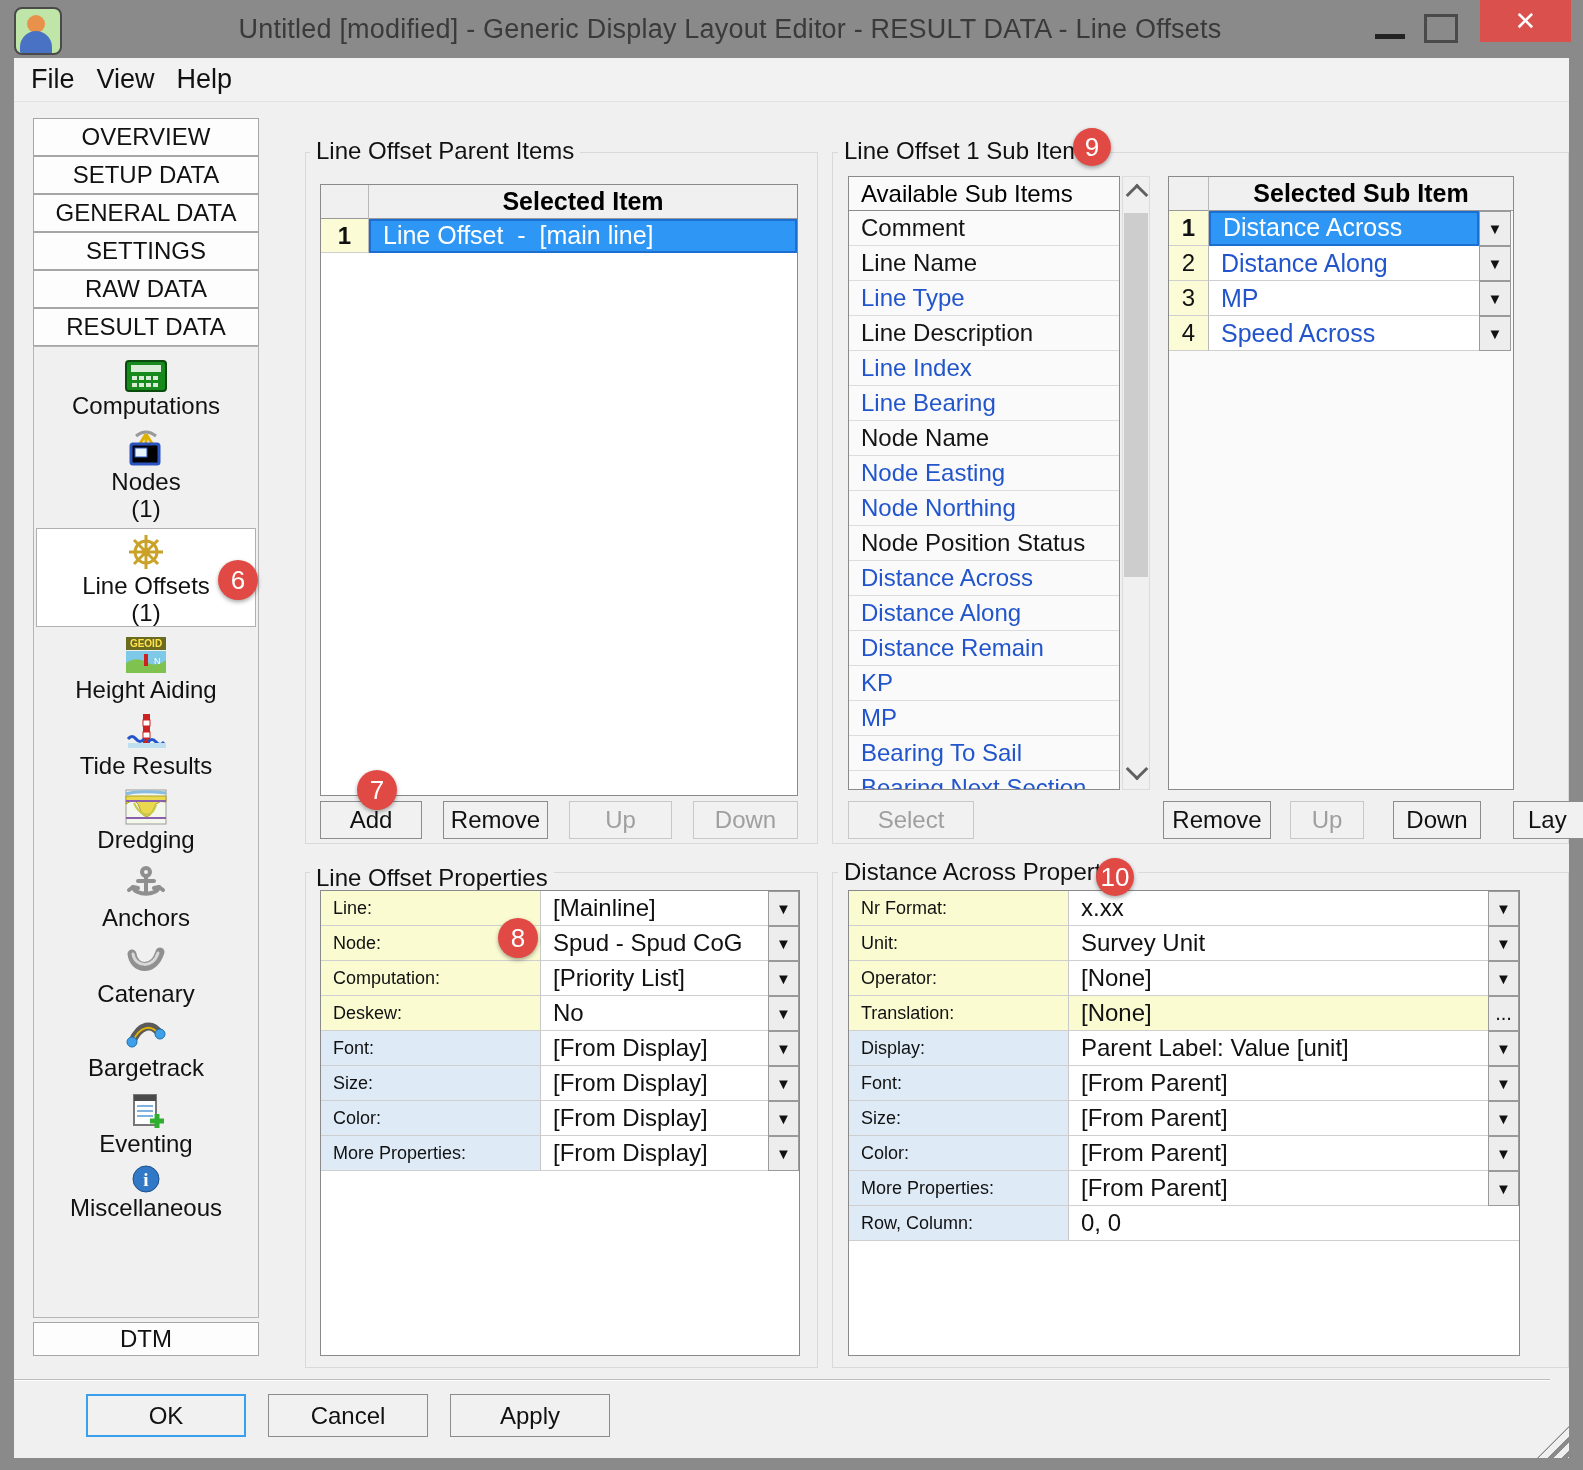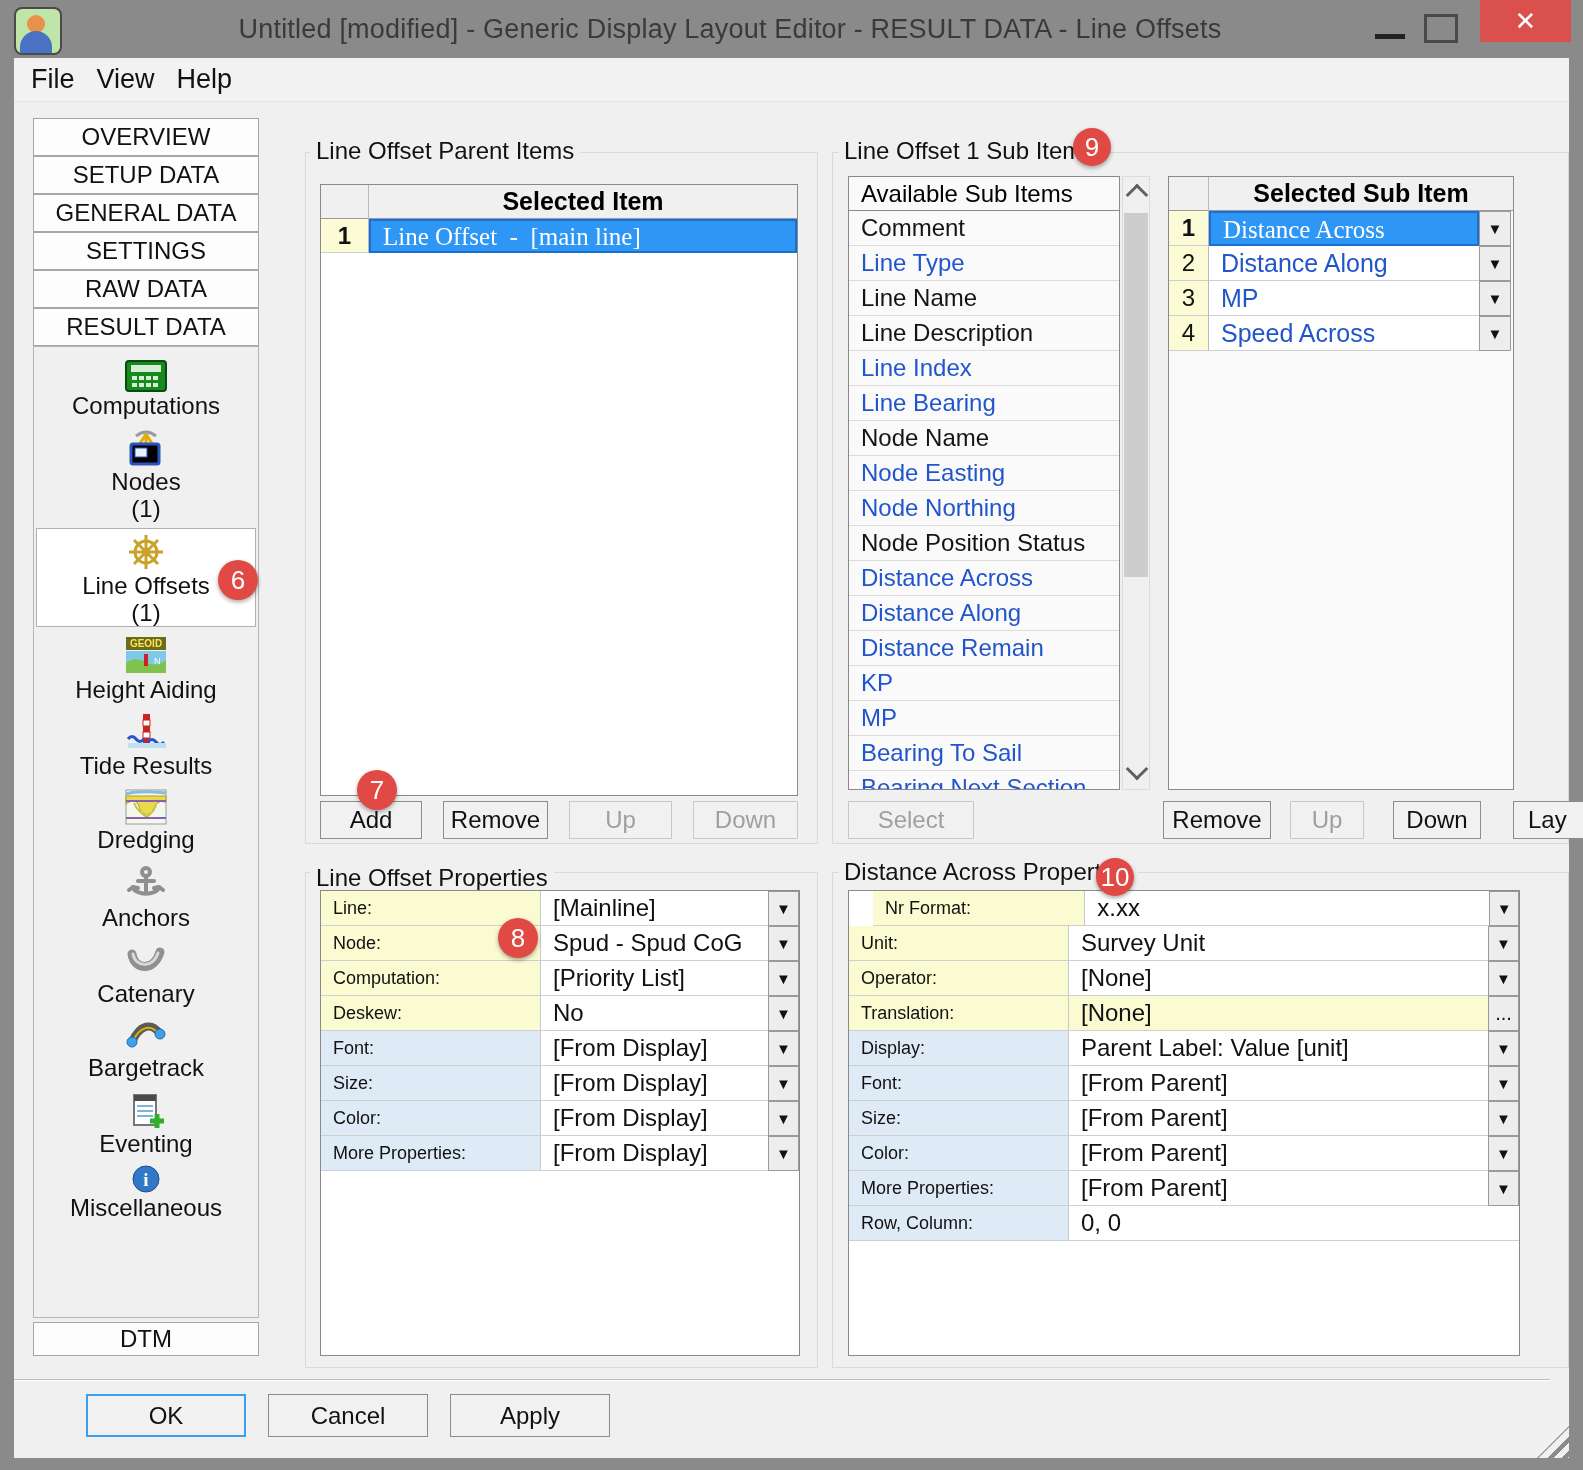--- a/index.html
+++ b/index.html
@@ -43,21 +43,21 @@
   
   .gbox{border:1px solid #d9d9d9;box-sizing:border-box;}
   .glabel{font-size:24px;color:#111;background:#f0f0f0;padding:0 6px;white-space:nowrap;}
 
   
   .tbl{background:#ffffff;border:1px solid #8a8a8a;box-sizing:border-box;overflow:hidden;}
   .hdrow{background:#f0f0f0;border-bottom:1px solid #9a9a9a;box-sizing:border-box;display:flex;align-items:center;}
   .hdrow.bold{font-weight:bold;}
   .nrcell{background:#fbfbd5;border-right:1px solid #b9b9b9;border-bottom:1px solid #cfcfcf;box-sizing:border-box;
     display:flex;align-items:center;justify-content:center;font-size:24px;color:#111;}
-  .rowsel{background:#2e97f5;color:#fff;border:2px solid #1a6fd0;box-sizing:border-box;display:flex;align-items:flex-end;font-family:Liberation Serif, serif;}
+  .rowsel{background:#2e97f5;color:#fff;border:2px solid #1a6fd0;box-sizing:border-box;display:flex;align-items:flex-start;}
   .rowtxt{font-size:25px;padding-left:12px;white-space:pre;overflow:hidden;}
   .bluetxt{color:#2255cb;}
   .blacktxt{color:#141414;}
   .listrow{border-bottom:1px solid #dcdcdc;box-sizing:border-box;display:flex;align-items:center;font-size:24px;background:#fafafa;}
   .listrow .t{padding-left:12px;white-space:nowrap;}
   .ddbtn{background:#ededed;border:1px solid #9a9a9a;box-sizing:border-box;display:flex;align-items:center;justify-content:center;}
   .ddbtn::after{content:"▼";font-size:15px;color:#111;}
   .dotbtn{background:#ededed;border:1px solid #9a9a9a;box-sizing:border-box;display:flex;align-items:center;justify-content:center;font-size:20px;color:#111;}
 
   
@@ -363,24 +363,24 @@
 <div class="abs badge" style="left:1073px;top:128px;width:38px;height:38px;">9</div>
 
 <div class="abs tbl" style="left:848px;top:176px;width:272px;height:614px;background:#fafafa;">
   <div class="hdrow" style="height:34px;background:#fafafa;border-bottom:1px solid #8a8a8a;">
     <div style="padding-left:12px;font-size:24px;">Available Sub Items</div>
   </div>
   <div class="listrow" style="height:35px;">
       <span class="t blacktxt">Comment</span>
     </div>
   <div class="listrow" style="height:35px;">
+      <span class="t blacktxt">Line Name</span>
+    </div>
+  <div class="listrow" style="height:35px;">
       <span class="t bluetxt">Line Type</span>
-    </div>
-  <div class="listrow" style="height:35px;">
-      <span class="t blacktxt">Line Name</span>
     </div>
   <div class="listrow" style="height:35px;">
       <span class="t blacktxt">Line Description</span>
     </div>
   <div class="listrow" style="height:35px;">
       <span class="t bluetxt">Line Index</span>
     </div>
   <div class="listrow" style="height:35px;">
       <span class="t bluetxt">Line Bearing</span>
     </div>
@@ -465,21 +465,21 @@
 <div class="abs pushbtn disabled" style="left:1290px;top:801px;width:74px;height:38px;">Up</div>
 <div class="abs pushbtn" style="left:1393px;top:801px;width:88px;height:38px;">Down</div>
 <div class="abs pushbtn" style="left:1513px;top:801px;width:80px;height:38px;justify-content:flex-start;padding-left:14px;overflow:hidden;">Lay</div>
 
 <div class="abs gbox" style="left:832px;top:872px;width:737px;height:496px;"></div>
 <div class="abs glabel" style="left:838px;top:858px;">Distance Across Properties</div>
 <div class="abs badge" style="left:1096px;top:858px;width:38px;height:38px;">10</div>
 
 <div class="abs tbl" style="left:848px;top:890px;width:672px;height:466px;">
   <div class="prow">
-    <div class="plabel tint-y" style="width:220px;margin-left:24px;">Nr Format:</div>
+    <div class="plabel tint-y" style="width:220px;">Nr Format:</div>
     <div class="pvalue" style="width:419px;">x.xx</div>
     <div class="ddbtn" style="width:31px;"></div>
   </div>
   <div class="prow">
     <div class="plabel tint-y" style="width:220px;">Unit:</div>
     <div class="pvalue" style="width:419px;">Survey Unit</div>
     <div class="ddbtn" style="width:31px;"></div>
   </div>
   <div class="prow">
     <div class="plabel tint-y" style="width:220px;">Operator:</div>

